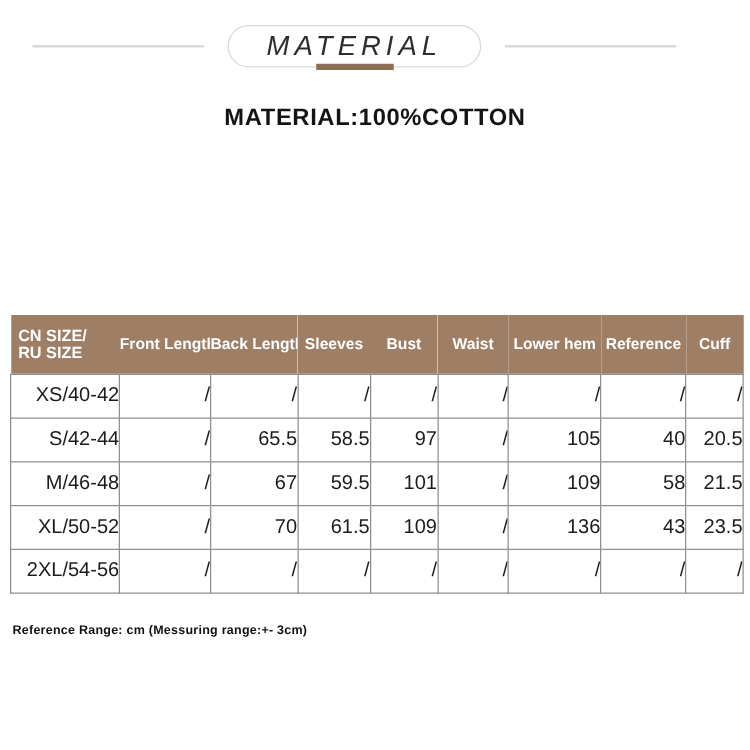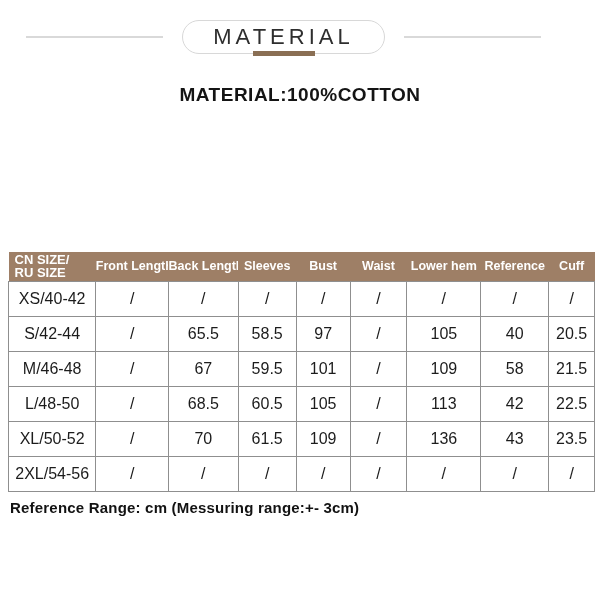--- a/index.html
+++ b/index.html
@@ -15,21 +15,21 @@
   body{
     width:600px;height:600px;background:#ffffff;
     font-family:"Liberation Sans", sans-serif;color:var(--text-dark);
     position:relative;overflow:hidden;
   }
   .page{position:absolute;inset:0;}
 
   
   .section-header{
     position:absolute;left:0;width:567px;height:34px;
-    display:flex;align-items:center;justify-content:center;
+    display:flex;align-items:center;justify-content:center;font-style:italic;
   }
   .section-header.material{top:20px;}
   .section-header.sizechart{top:148px;}
   .deco-line{width:137px;height:2px;background:var(--deco-line);flex:0 0 auto;}
   .heading-box{
     position:relative;flex:0 0 auto;margin:0 19px;
     width:203px;height:34px;
     border:1px solid var(--box-border);border-radius:17px;
     display:flex;align-items:center;justify-content:center;
     background:#ffffff;
@@ -49,46 +49,46 @@
     font-size:19px;font-weight:600;letter-spacing:0.5px;color:#141414;
   }
 
   
   table.size-table{
     position:absolute;top:252px;left:8px;width:587px;
     border-collapse:collapse;table-layout:fixed;
   }
   .size-table thead th{
     background:var(--header-bg);color:#ffffff;border:none;
-    height:29px;font-weight:600;font-size:12.5px;vertical-align:middle;
+    height:47px;font-weight:600;font-size:12.5px;vertical-align:middle;
     padding:0;white-space:nowrap;overflow:hidden;
   }
   .size-table thead th.size-col-head{
     text-align:left;padding-left:6px;font-size:13px;line-height:13px;
   }
   .size-table td{
     border:1px solid var(--table-border);
-    height:35px;text-align:center;vertical-align:middle;
+    height:35px;text-align:right;vertical-align:middle;
     font-size:16px;color:var(--text-dark);padding:0;
     white-space:nowrap;overflow:hidden;
   }
   col.c-size{width:14.9%;}
   col.c-front{width:12.4%;}
   col.c-back{width:11.9%;}
   col.c-sleeves{width:9.9%;}
   col.c-bust{width:9.2%;}
   col.c-waist{width:9.7%;}
   col.c-lowerhem{width:12.6%;}
   col.c-shoulders{width:11.6%;}
   col.c-cuff{width:7.8%;}
 
   
   .footnote{
     position:absolute;top:499px;left:10px;
-    font-size:15px;font-weight:600;color:#121212;letter-spacing:0.2px;
+    font-size:10px;font-weight:600;color:#121212;letter-spacing:0.2px;
   }
 </style>
 </head>
 <body>
 
 <div class="page">
 
   <div class="section-header material">
     <div class="deco-line"></div>
     <div class="heading-box">
@@ -157,31 +157,20 @@
           <td>/</td>
           <td>67</td>
           <td>59.5</td>
           <td>101</td>
           <td>/</td>
           <td>109</td>
           <td>58</td>
           <td>21.5</td>
         </tr>
         <tr>
-          <td>L/48-50</td>
-          <td>/</td>
-          <td>68.5</td>
-          <td>60.5</td>
-          <td>105</td>
-          <td>/</td>
-          <td>113</td>
-          <td>42</td>
-          <td>22.5</td>
-        </tr>
-        <tr>
           <td>XL/50-52</td>
           <td>/</td>
           <td>70</td>
           <td>61.5</td>
           <td>109</td>
           <td>/</td>
           <td>136</td>
           <td>43</td>
           <td>23.5</td>
         </tr>

